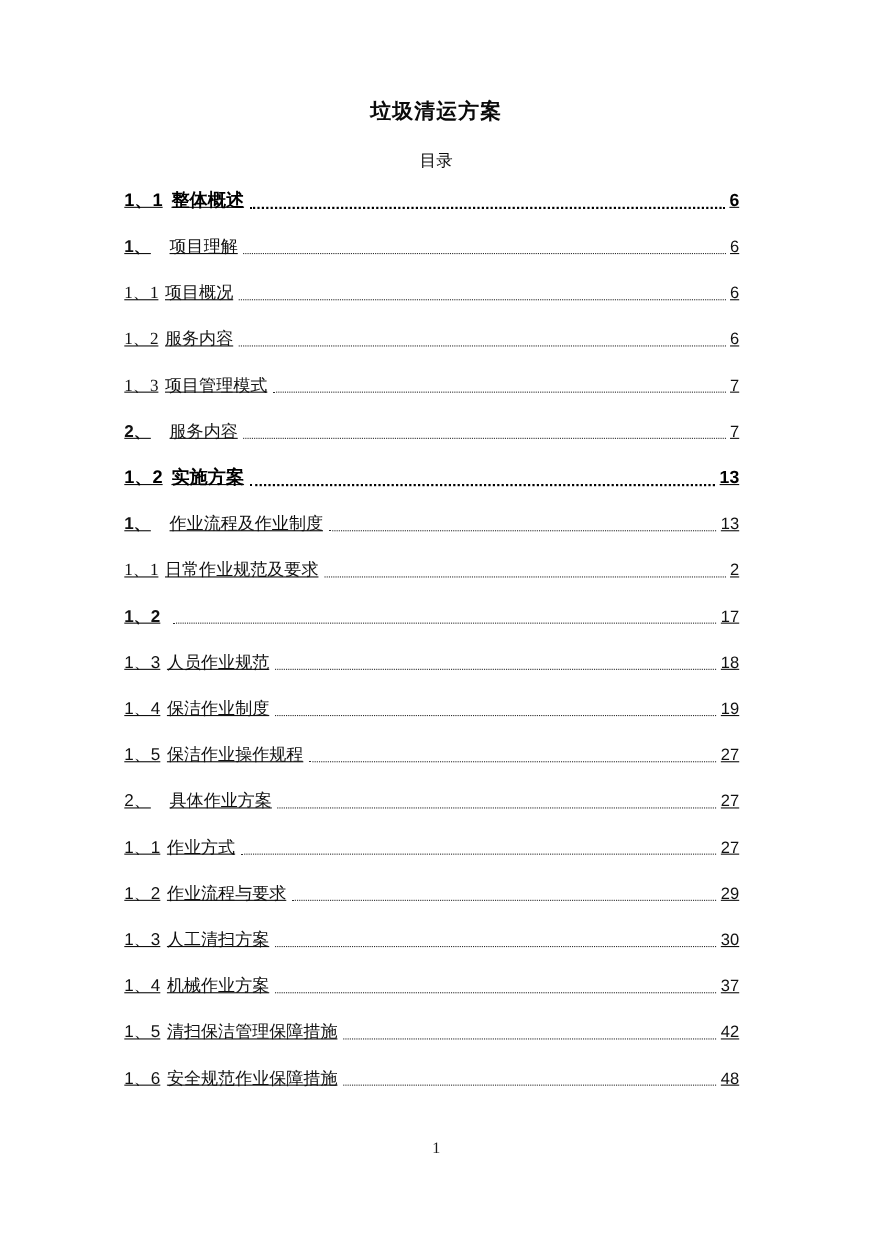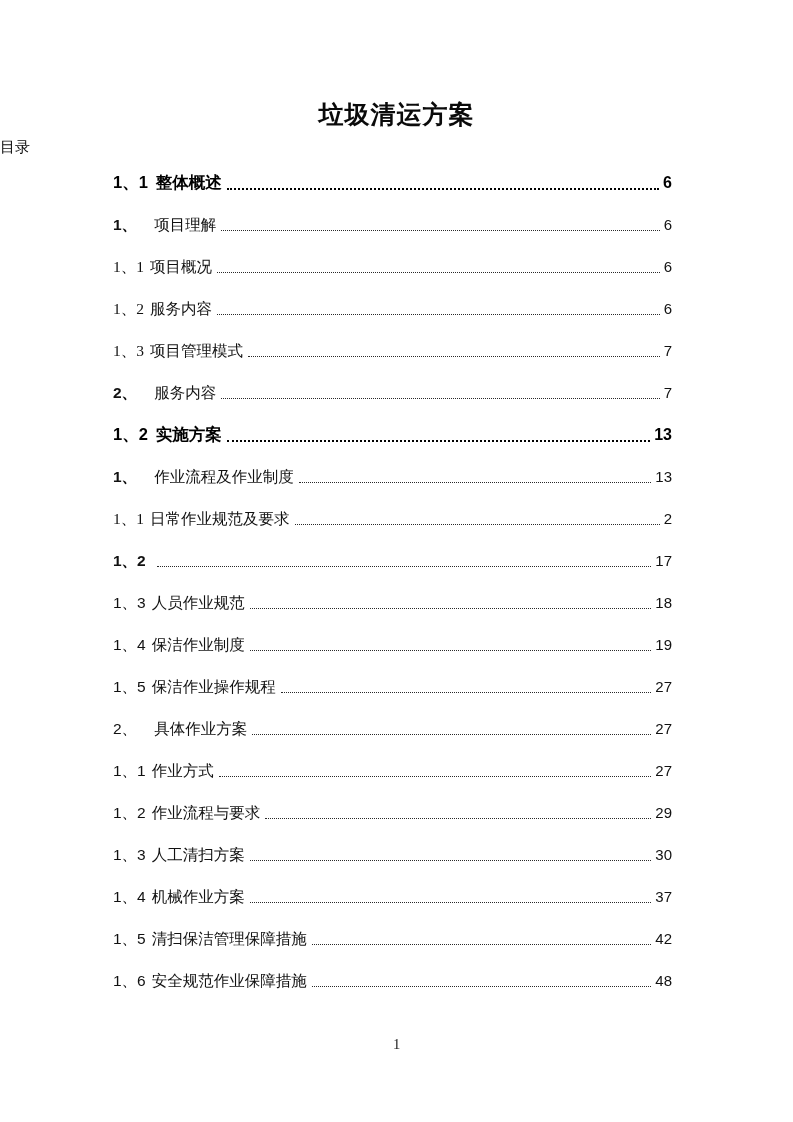--- a/index.html
+++ b/index.html
@@ -9,40 +9,41 @@
     font-family: "Liberation Serif", "DejaVu Serif", serif;
     color: #111111;
     position: relative;
     overflow: hidden;
   }
   .page {
     position: absolute; inset: 0;
     background: #ffffff;
   }
   .doc-title {
-    position: absolute; top: 102px; left: 0; right: 0;
+    position: absolute; top: 90px; left: 0; right: 0;
     text-align: center;
     font-family: "Liberation Sans", "DejaVu Sans", sans-serif;
     font-weight: 700;
-    font-size: 25px;
+    font-size: 19px;
     line-height: 24px;
     color: #0a0a0a;
     letter-spacing: 1px;
   }
   .toc-heading {
     position: absolute; top: 138px; left: 0; right: 0;
+    text-align: center;
     font-family: "Liberation Sans", "DejaVu Sans", sans-serif;
     font-weight: 500;
     font-size: 15px;
     line-height: 18px;
     color: #0a0a0a;
   }
   .toc {
     position: absolute;
-    top: 172px; left: 113px; right: 121px;
+    top: 172px; left: 113px; right: 121px; text-decoration: underline;
   }
   .toc-row {
     display: flex;
     align-items: flex-end;
     height: 21px;
     margin-bottom: 21px;
     font-size: 15.5px;
     line-height: 21px;
     white-space: nowrap;
     cursor: pointer;

